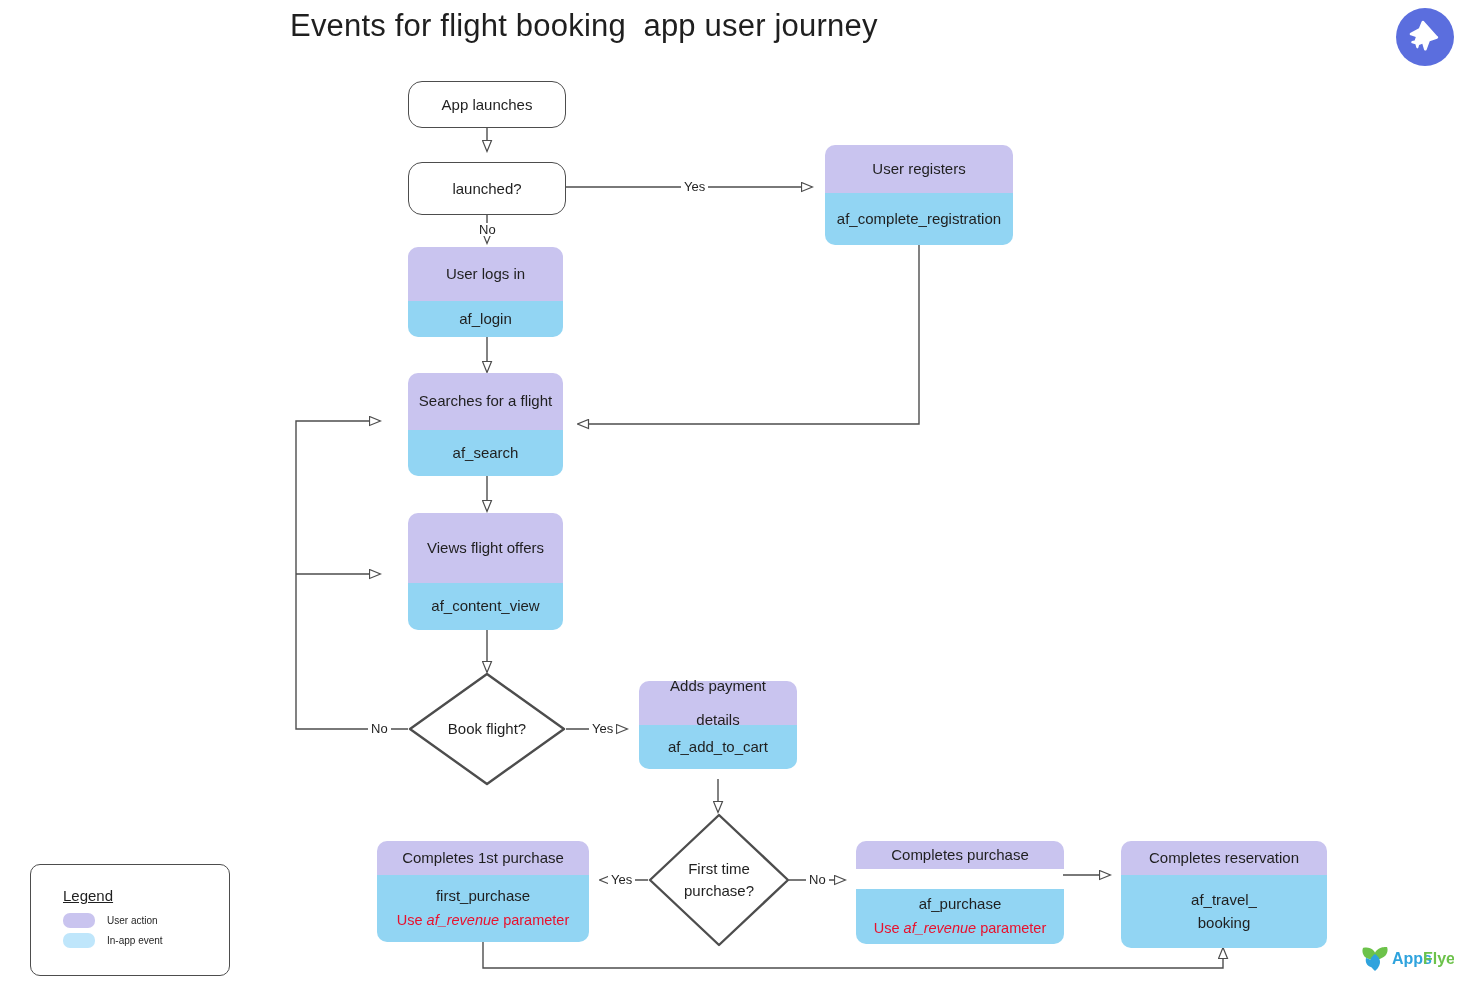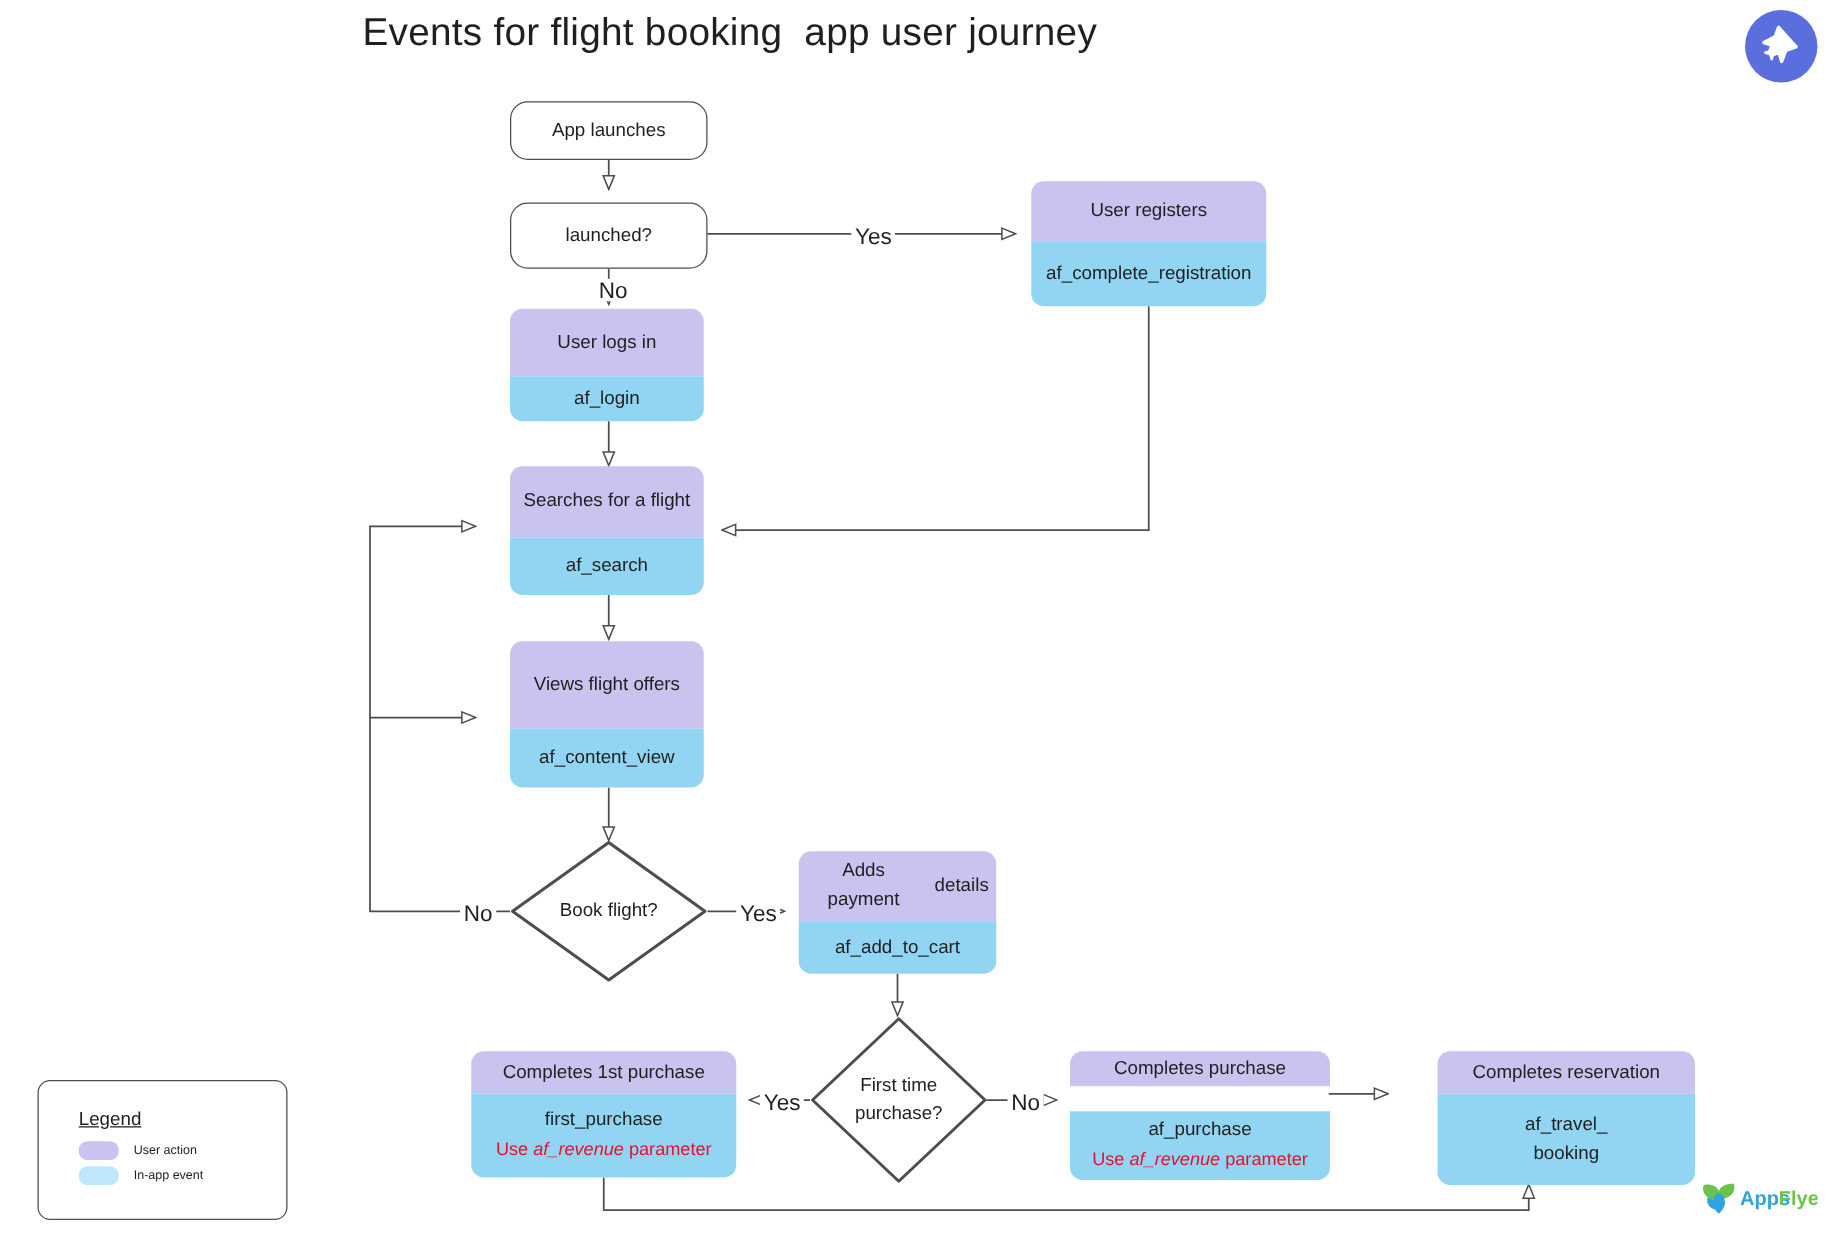--- a/index.html
+++ b/index.html
@@ -127,21 +127,21 @@
     border-radius: 50%;
     background: #5b6ede;
     display: flex;
     align-items: center;
     justify-content: center;
   }
 
   
   .elabel {
     position: absolute;
-    font-size: 18px;
+    font-size: 13px;
     color: #1f1f1f;
     background: #ffffff;
     padding: 0 3px;
     line-height: 1;
     white-space: nowrap;
   }
 
   
   #legend {
     position: absolute;
@@ -276,21 +276,21 @@
   </div>
 
   <div class="diamond" style="left:408px; top:672px; width:158px; height:114px;">
     <svg class="shape" viewBox="0 0 158 114" preserveAspectRatio="none">
       <polygon points="79,2 156,57 79,112 2,57" fill="#ffffff" stroke="#4d4d4d" stroke-width="2.4" stroke-linejoin="round"></polygon>
     </svg>
     <div class="dlabel">Book flight?</div>
   </div>
 
   <div class="node card" style="left:639px; top:681px; width:158px; height:98px;">
-    <div class="act" style="height:58px; flex-direction:row;gap:11px;">
+    <div class="act" style="height:44px; flex-direction:column;gap:11px;">
       <span>Adds payment</span>
       <span>details</span>
     </div>
     <div class="evt" style="height:44px;">
       <span>af_add_to_cart</span>
     </div>
   </div>
 
   <div class="diamond" style="left:648px; top:813px; width:142px; height:134px;">
     <svg class="shape" viewBox="0 0 142 134" preserveAspectRatio="none">
@@ -311,21 +311,21 @@
   </div>
 
   <div class="node card" style="left:856px; top:841px; width:208px; height:103px;gap:20px;">
     <div class="act" style="height:34px;">Completes purchase</div>
     <div class="evt" style="height:69px;">
       <span>af_purchase</span>
       <span class="param"><span>Use </span><em>af_revenue</em><span> parameter</span></span>
     </div>
   </div>
 
-  <div class="node card" style="left:1121px; top:841px; width:206px; height:107px;margin-left:29px;">
+  <div class="node card" style="left:1121px; top:841px; width:206px; height:107px;">
     <div class="act" style="height:34px;">Completes reservation</div>
     <div class="evt" style="height:73px;">
       <span>af_travel_</span>
       <span>booking</span>
     </div>
   </div>
 
   <div class="elabel" style="left:681px; top:180px;">Yes</div>
   <div class="elabel" style="left:476px; top:223px;">No</div>
   <div class="elabel" style="left:589px; top:722px;">Yes</div>

